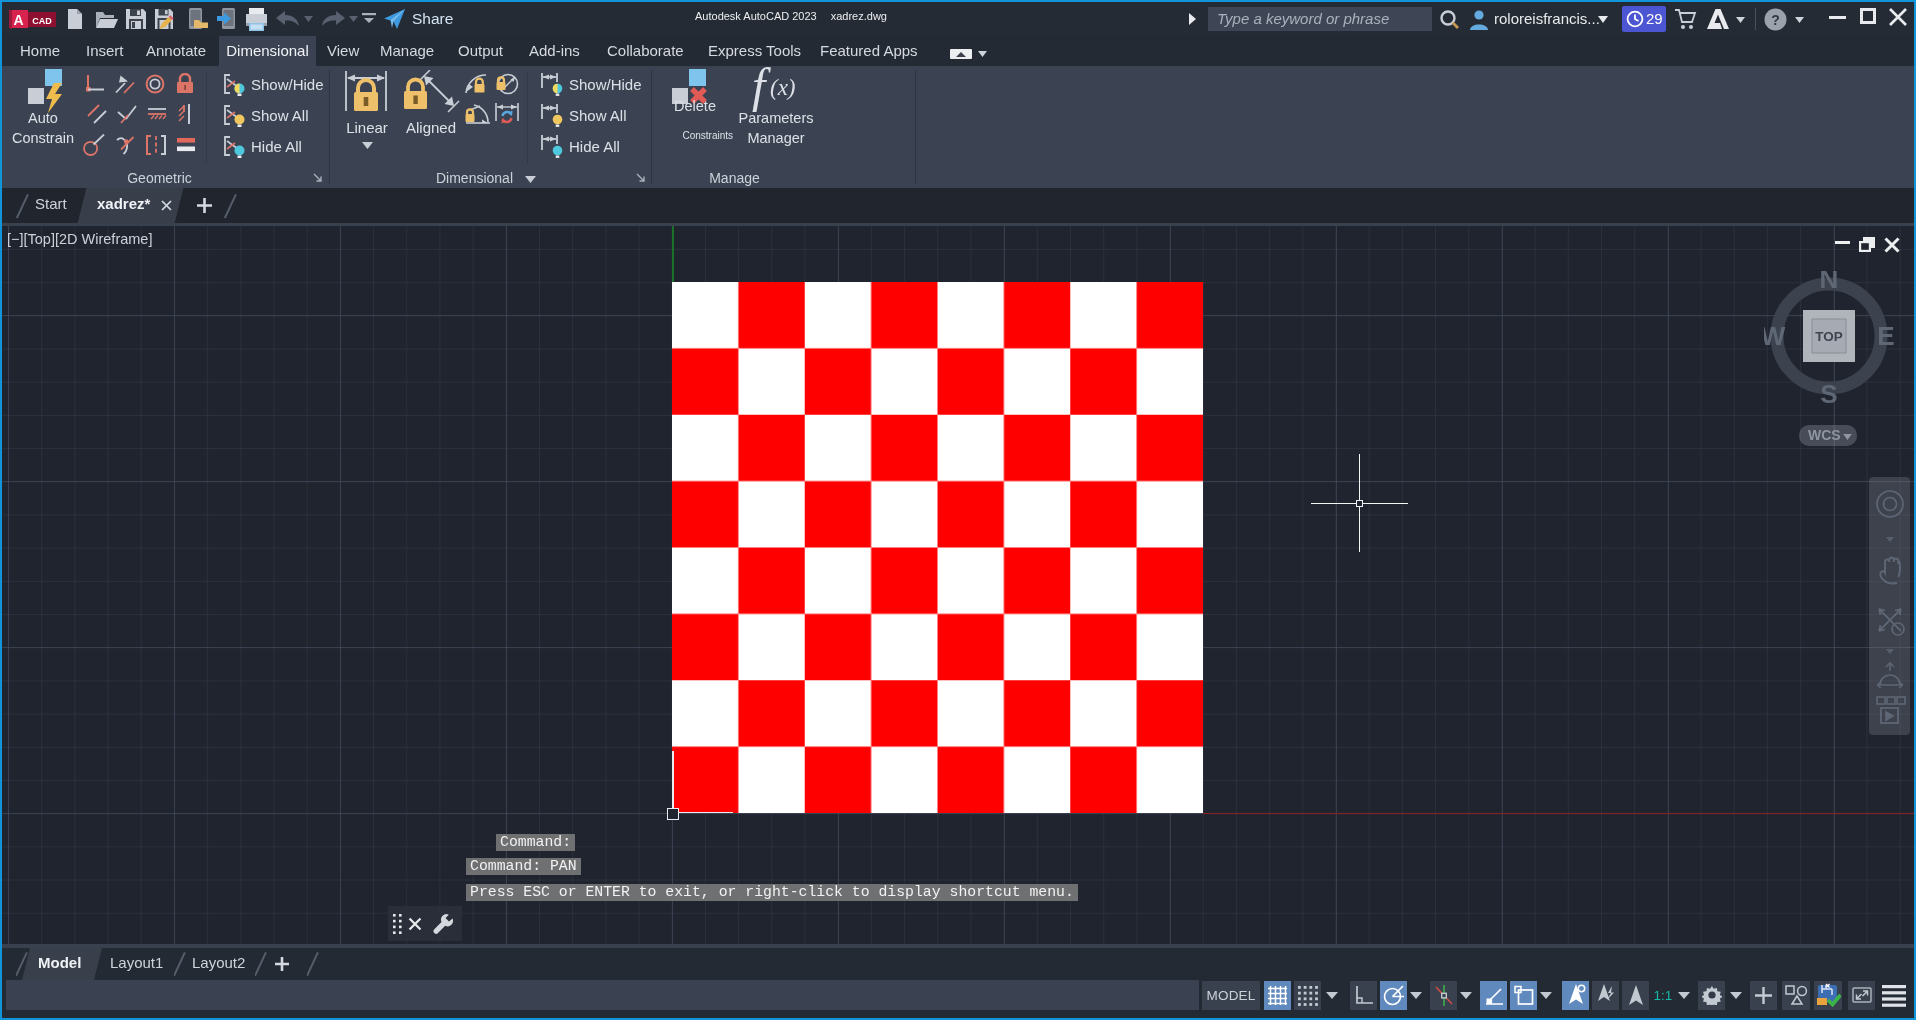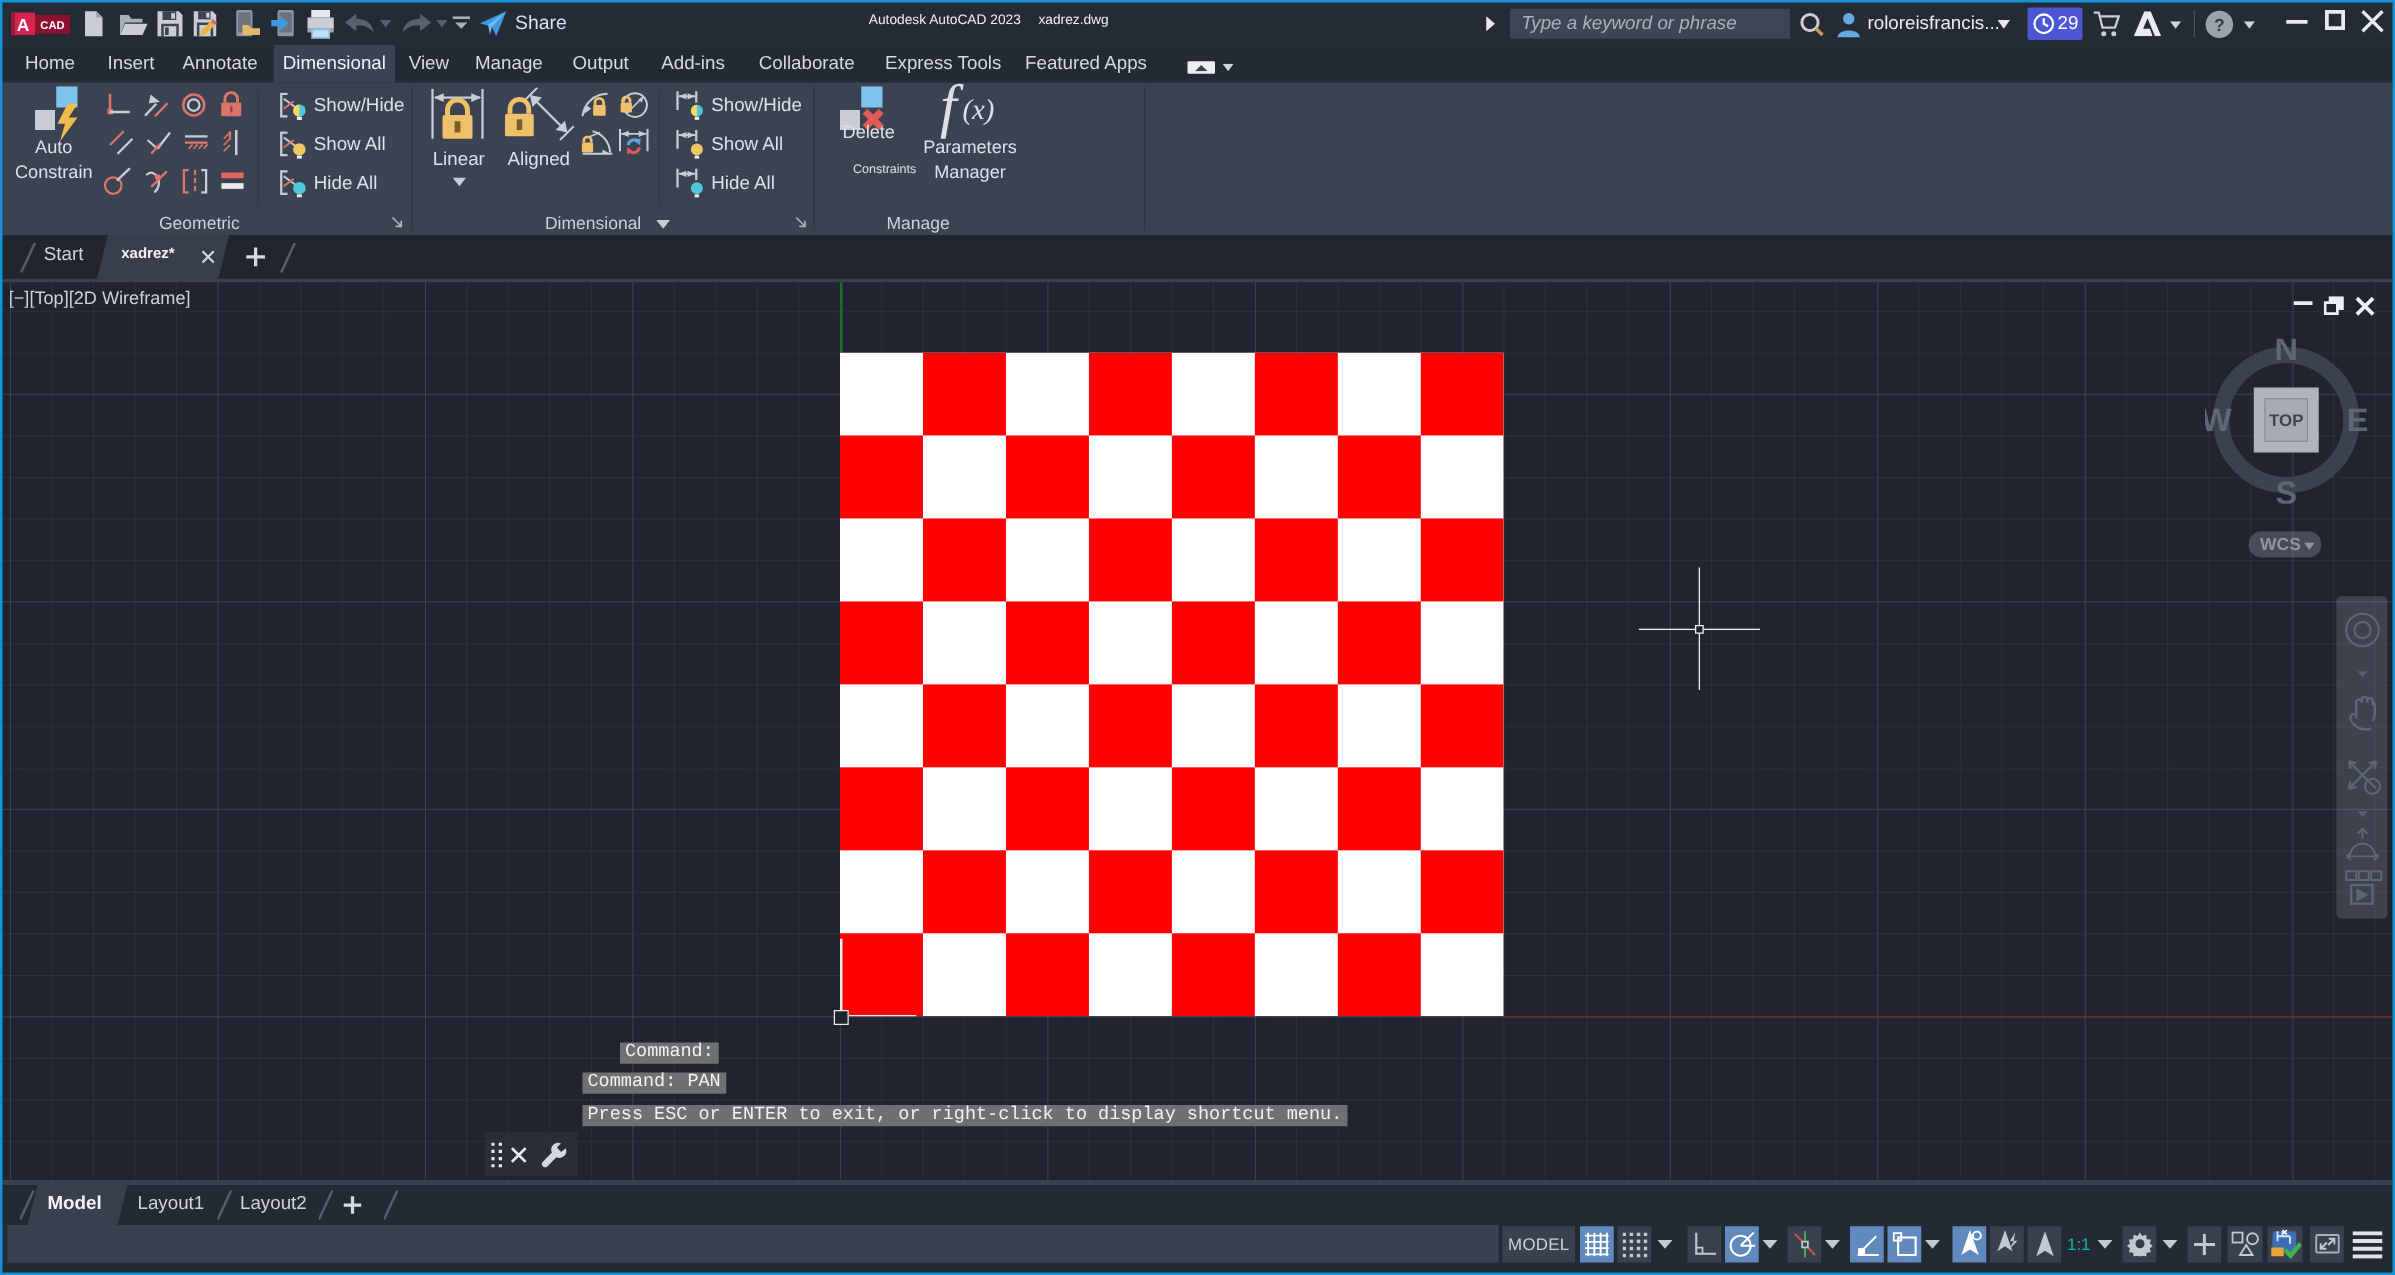--- a/index.html
+++ b/index.html
@@ -431,21 +431,21 @@
   <div class="abs rtext" style="left:736px;top:64px;width:76px;text-align:center;font-size:14.5px;">Manager</div>
   <div class="rlabel" style="left:650px;width:165px;">Manage</div>
   <div class="rsep" style="left:913px;"></div>
 </div>
 <div id="filetabs" class="abs">
   <div class="abs" style="left:14px;top:6px;width:14px;height:24px;overflow:hidden;">
       <div style="width:2px;height:30px;background:#565e6b;transform:rotate(25deg);transform-origin:top left;margin-left:11px;"></div>
     </div>
   <div class="abs" style="left:33px;top:7px;font-size:15px;color:#cfd4da;">Start</div>
   <div class="abs" style="left:80px;top:0px;width:97px;height:35px;background:#383f4b;transform:skewX(-14deg);"></div>
-  <div class="abs" style="left:95px;top:7px;font-size:12px;font-weight:bold;color:#f0f2f5;">xadrez*</div>
+  <div class="abs" style="left:95px;top:7px;font-size:15px;font-weight:bold;color:#f0f2f5;">xadrez*</div>
   <svg class="abs" style="left:158px;top:11px" width="13" height="13" viewBox="0 0 13 13">
       <path d="M2 2 L11 11 M11 2 L2 11" stroke="#d5dae1" stroke-width="1.7"></path>
     </svg>
   <svg class="abs" style="left:194px;top:9px" width="17" height="17" viewBox="0 0 17 17">
       <path d="M8.5 1 L8.5 16 M1 8.5 L16 8.5" stroke="#d5dae1" stroke-width="2.6"></path>
     </svg>
   <div class="abs" style="left:222px;top:6px;width:14px;height:24px;overflow:hidden;">
       <div style="width:2px;height:30px;background:#565e6b;transform:rotate(25deg);transform-origin:top left;margin-left:11px;"></div>
     </div>
 </div>

